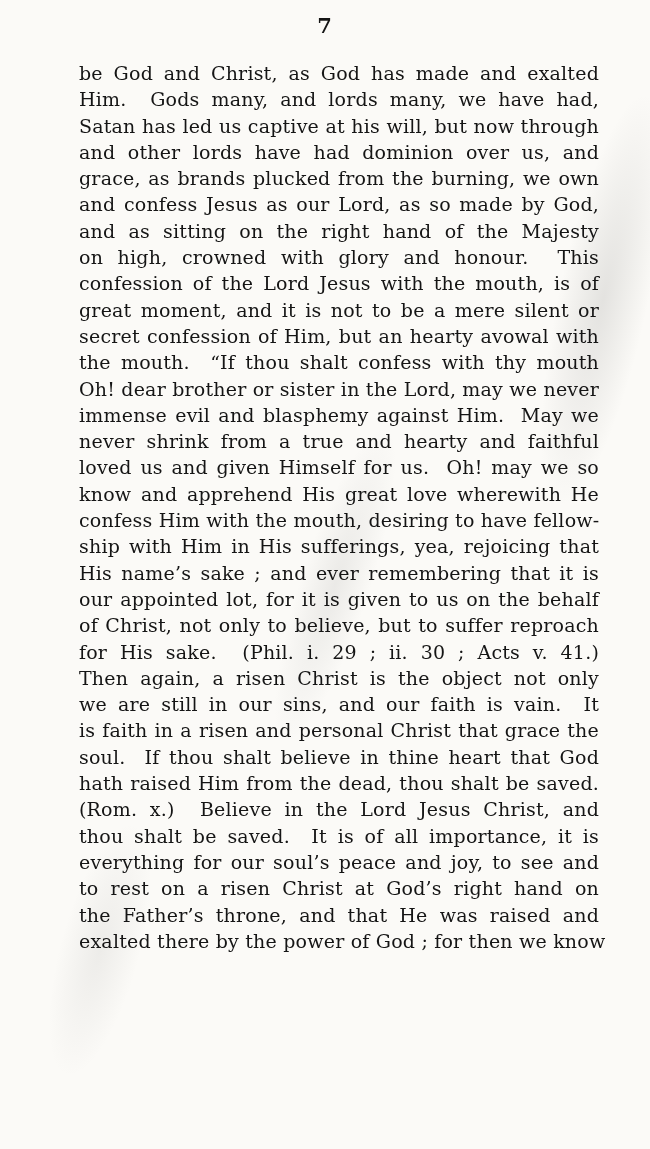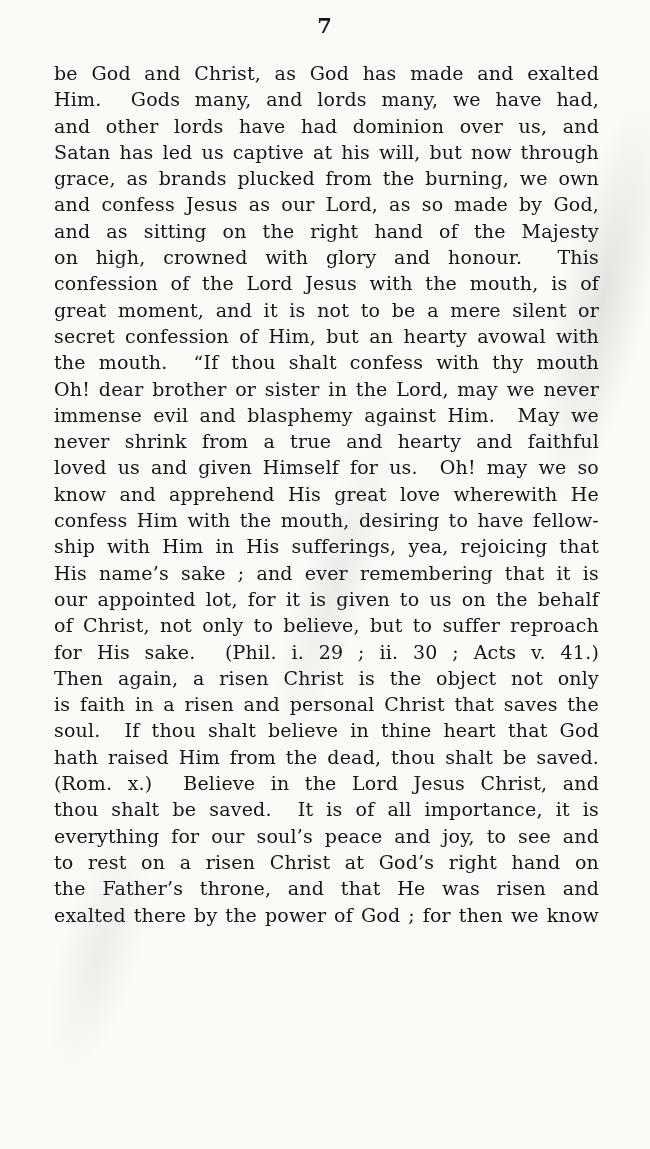--- a/index.html
+++ b/index.html
@@ -47,62 +47,64 @@
   }
   .line {
     font-size: 19px;
     line-height: 26.3px;
     height: 26.3px;
     white-space: nowrap;
     text-align: justify;
     text-align-last: justify;
     font-weight: 500;
     letter-spacing: 0.2px;
+    margin-left: 25px;
   }
   .line .it {
   }
 </style>
 </head>
 <body style="background: rgb(251, 250, 247); color: rgb(21, 21, 21);">
 
 <div class="scan-page">
   <div class="smudge s1"></div>
   <div class="smudge s2"></div>
   <div class="smudge s3"></div>
 
   <div class="page-number">7</div>
 
   <div class="text-block">
       <div class="line"><span>be God and Christ, as God has made and exalted</span></div>
       <div class="line"><span>Him.&nbsp; Gods many, and lords many, we have had,</span></div>
+      <div class="line"><span>Satan has led us captive at his will, but now through</span></div>
       <div class="line"><span>and other lords have had dominion over us, and</span></div>
-      <div class="line"><span>Satan has led us captive at his will, but now through</span></div>
       <div class="line"><span>grace, as brands plucked from the burning, we own</span></div>
       <div class="line"><span>and confess Jesus as our Lord, as so made by God,</span></div>
       <div class="line"><span>and as sitting on the right hand of the Majesty</span></div>
       <div class="line"><span>on high, crowned with glory and honour.&nbsp; This</span></div>
       <div class="line"><span>confession of the Lord Jesus with the mouth, is of</span></div>
       <div class="line"><span>great moment, and it is not to be a mere silent or</span></div>
       <div class="line"><span>secret confession of Him, but an hearty avowal with</span></div>
       <div class="line"><span>the </span><span class="it">mouth.</span><span>&nbsp; “If thou shalt confess </span><span class="it">with thy mouth</span></div>
       <div class="line"><span>Oh! dear brother or sister in the Lord, may we never</span></div>
       <div class="line"><span>immense evil and blasphemy against Him.&nbsp; May we</span></div>
       <div class="line"><span>never shrink from a true and hearty and faithful</span></div>
       <div class="line"><span>loved us and given Himself for us.&nbsp; Oh! may we so</span></div>
       <div class="line"><span>know and apprehend His great love wherewith He</span></div>
       <div class="line"><span>confess Him with the mouth, desiring to have fellow-</span></div>
       <div class="line"><span>ship with Him in His sufferings, yea, rejoicing that</span></div>
       <div class="line"><span>His name’s sake ; and ever remembering that it is</span></div>
       <div class="line"><span>our appointed lot, for it is given to us on the behalf</span></div>
       <div class="line"><span>of Christ, not only to believe, but to suffer reproach</span></div>
       <div class="line"><span>for His sake.&nbsp; (Phil. i. 29 ; ii. 30 ; Acts v. 41.)</span></div>
       <div class="line"><span>Then again, a risen Christ is the object not only</span></div>
-      <div class="line"><span>is faith in a risen and personal Christ that saves the</span></div>
+      <div class="line"><span>we are still in our sins, and our faith is vain.&nbsp; It</span></div>
+      <div class="line"><span>is faith in a risen and personal Christ that grace the</span></div>
       <div class="line"><span>soul.&nbsp; If thou shalt believe in thine heart that God</span></div>
       <div class="line"><span>hath raised Him from the dead, thou shalt be saved.</span></div>
       <div class="line"><span>(Rom. x.)&nbsp; Believe in the Lord Jesus Christ, and</span></div>
       <div class="line"><span>thou shalt be saved.&nbsp; It is of all importance, it is</span></div>
       <div class="line"><span>everything for our soul’s peace and joy, to see and</span></div>
       <div class="line"><span>to rest on a risen Christ at God’s right hand on</span></div>
-      <div class="line"><span>the Father’s throne, and that He was risen and</span></div>
+      <div class="line"><span>the Father’s throne, and that He was raised and</span></div>
       <div class="line"><span>exalted there by the power of God ; for then we know</span></div>
     </div>
 </div>
 
 </body></html>

